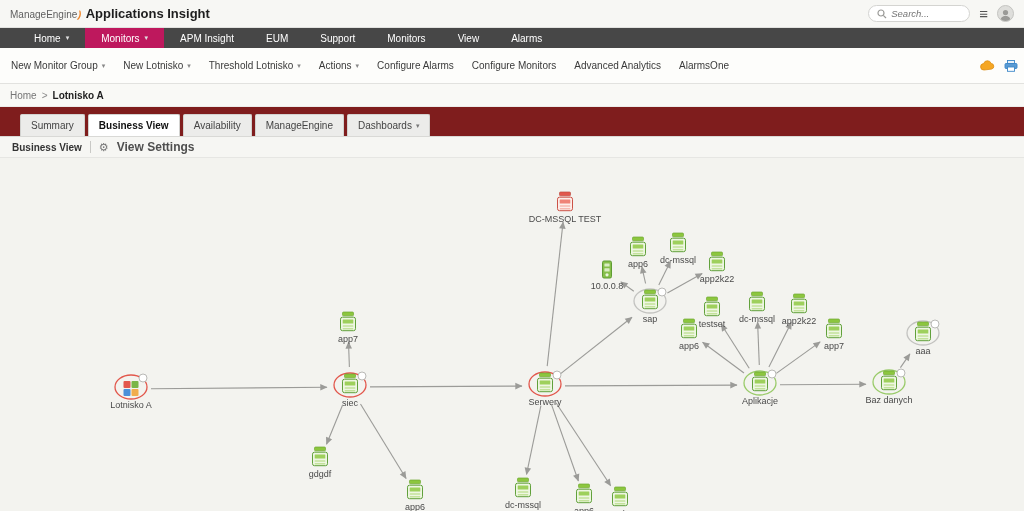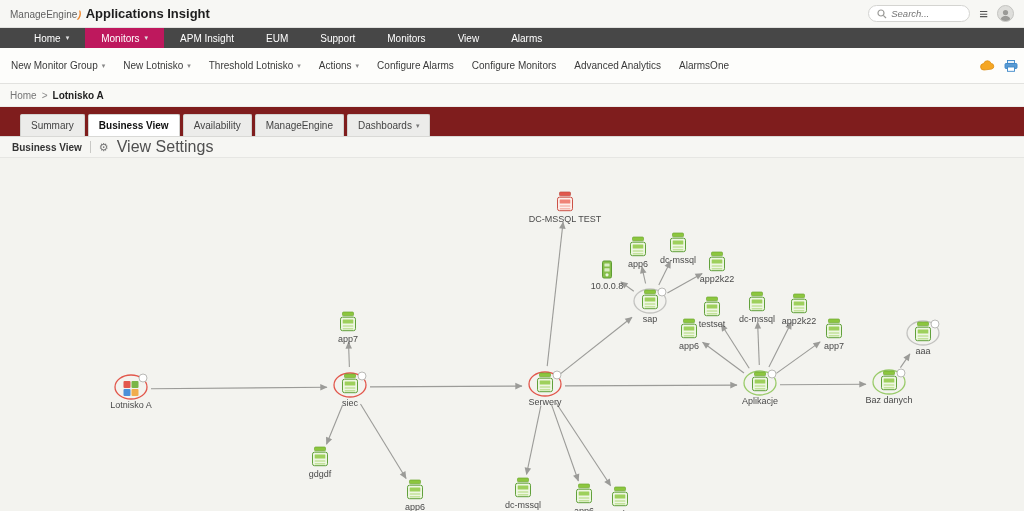--- a/index.html
+++ b/index.html
@@ -50,21 +50,21 @@
          display:flex; gap:4px; align-items:center; white-space:nowrap; }
   .tab.active { background:#fff; font-weight:bold; color:#101010; }
   .tab-caret { font-size:7px; color:#777; }
 
   
   .section-bar { height:21px; display:flex; align-items:center; gap:8px; padding:0 12px;
                  background:#f6f6f3; border-bottom:1px solid #e6e6e3; }
   .section-title { font-size:10px; font-weight:bold; color:#333; }
   .vsep { width:1px; height:12px; background:#c9c9c6; }
   .gear { font-size:11px; color:#777; cursor:pointer; line-height:1; }
-  .view-settings { font-size:16px; color:#4f4f4f; cursor:pointer; text-decoration:none; }
+  .view-settings { font-size:12px; color:#4f4f4f; cursor:pointer; text-decoration:none;font-weight:bold; }
 
   
   .canvas { height:368px; background:#f3f3ef; position:relative; }
   svg#topo { display:block; width:1024px; height:368px; }
   .node-label { font-size:9px; fill:#4a4a4a; }
 </style>
 </head>
 <body>
 
 <div class="app">

